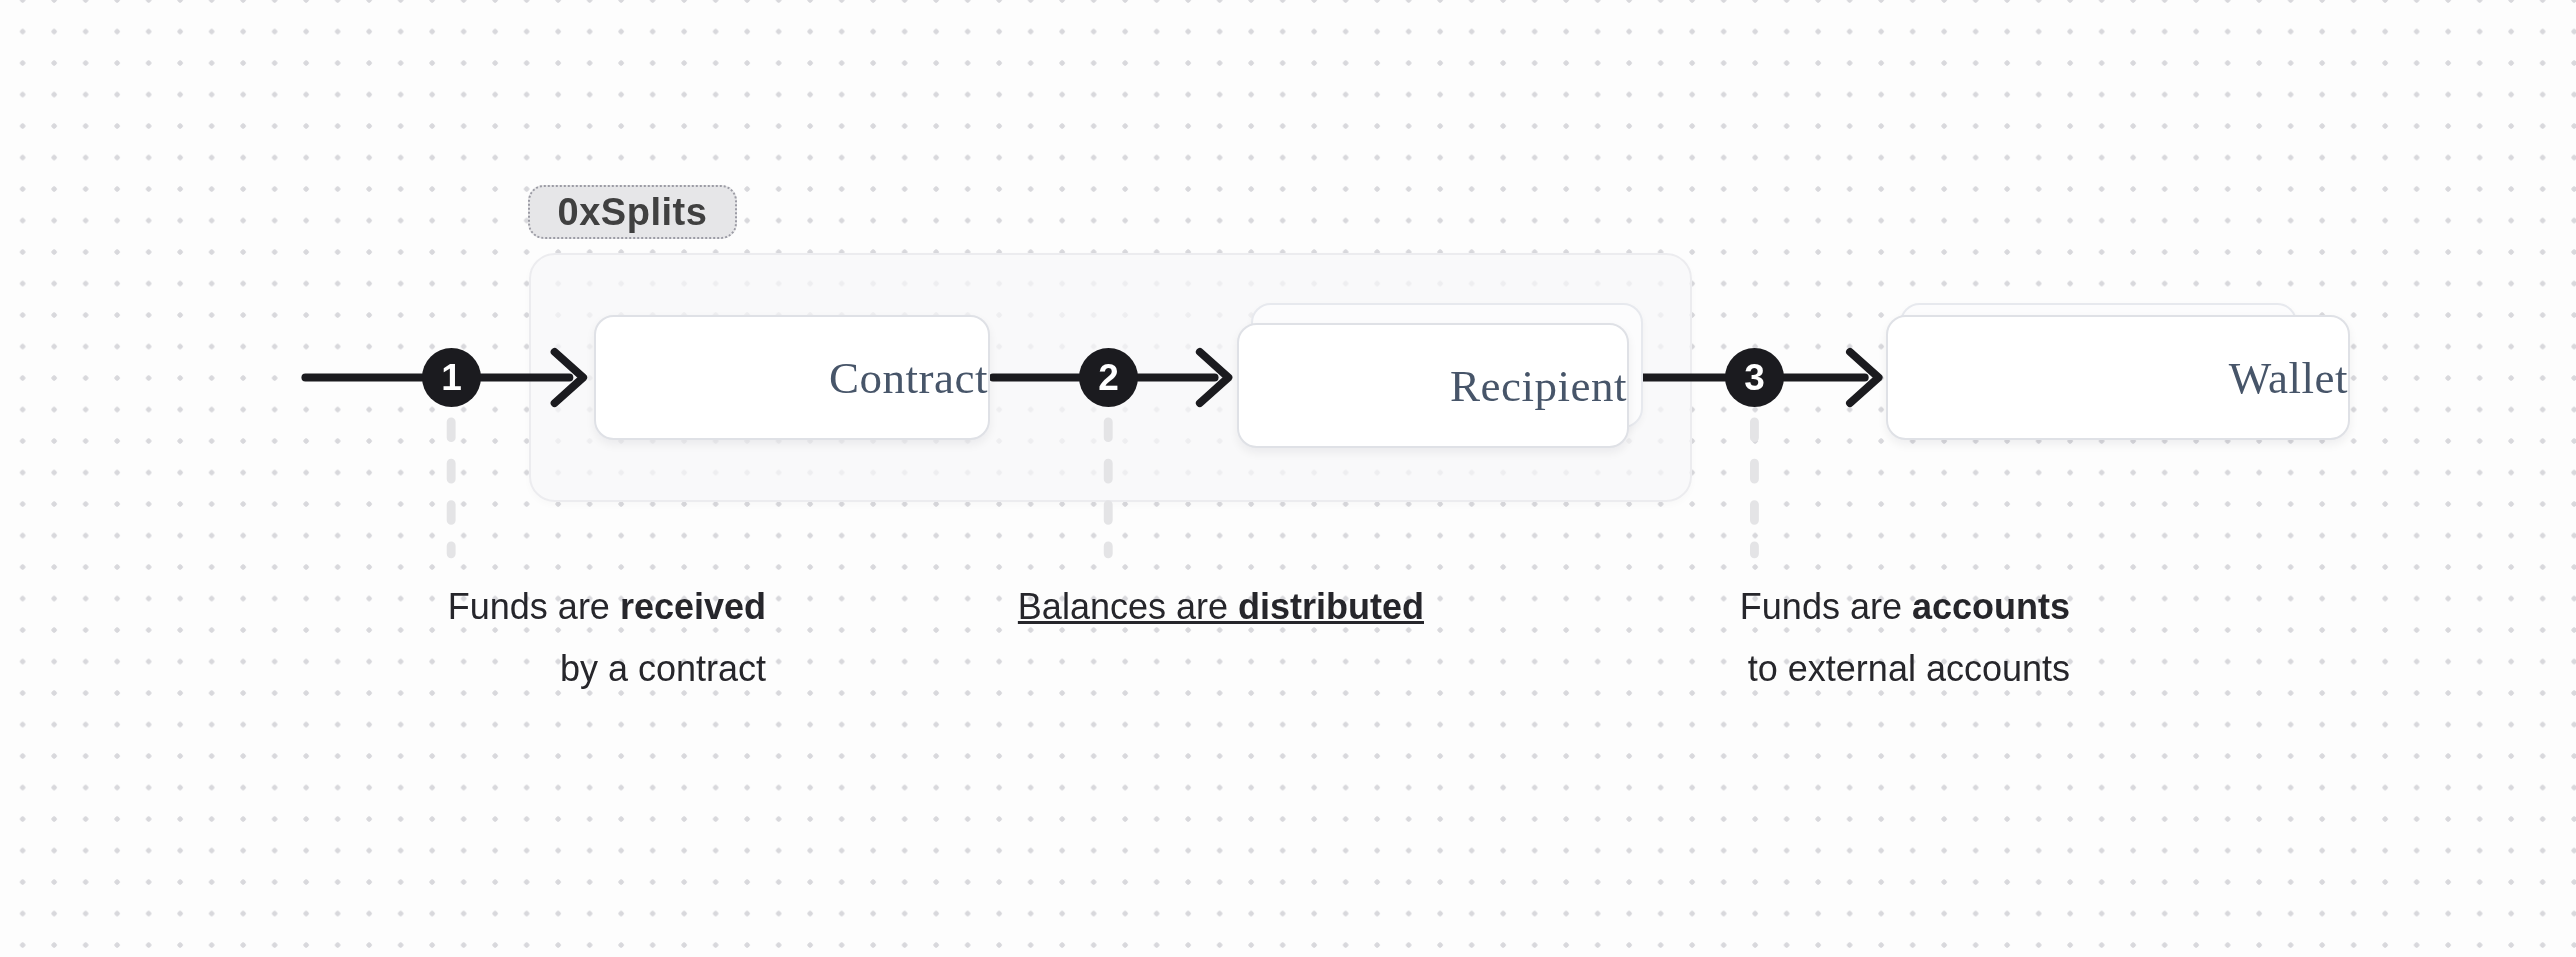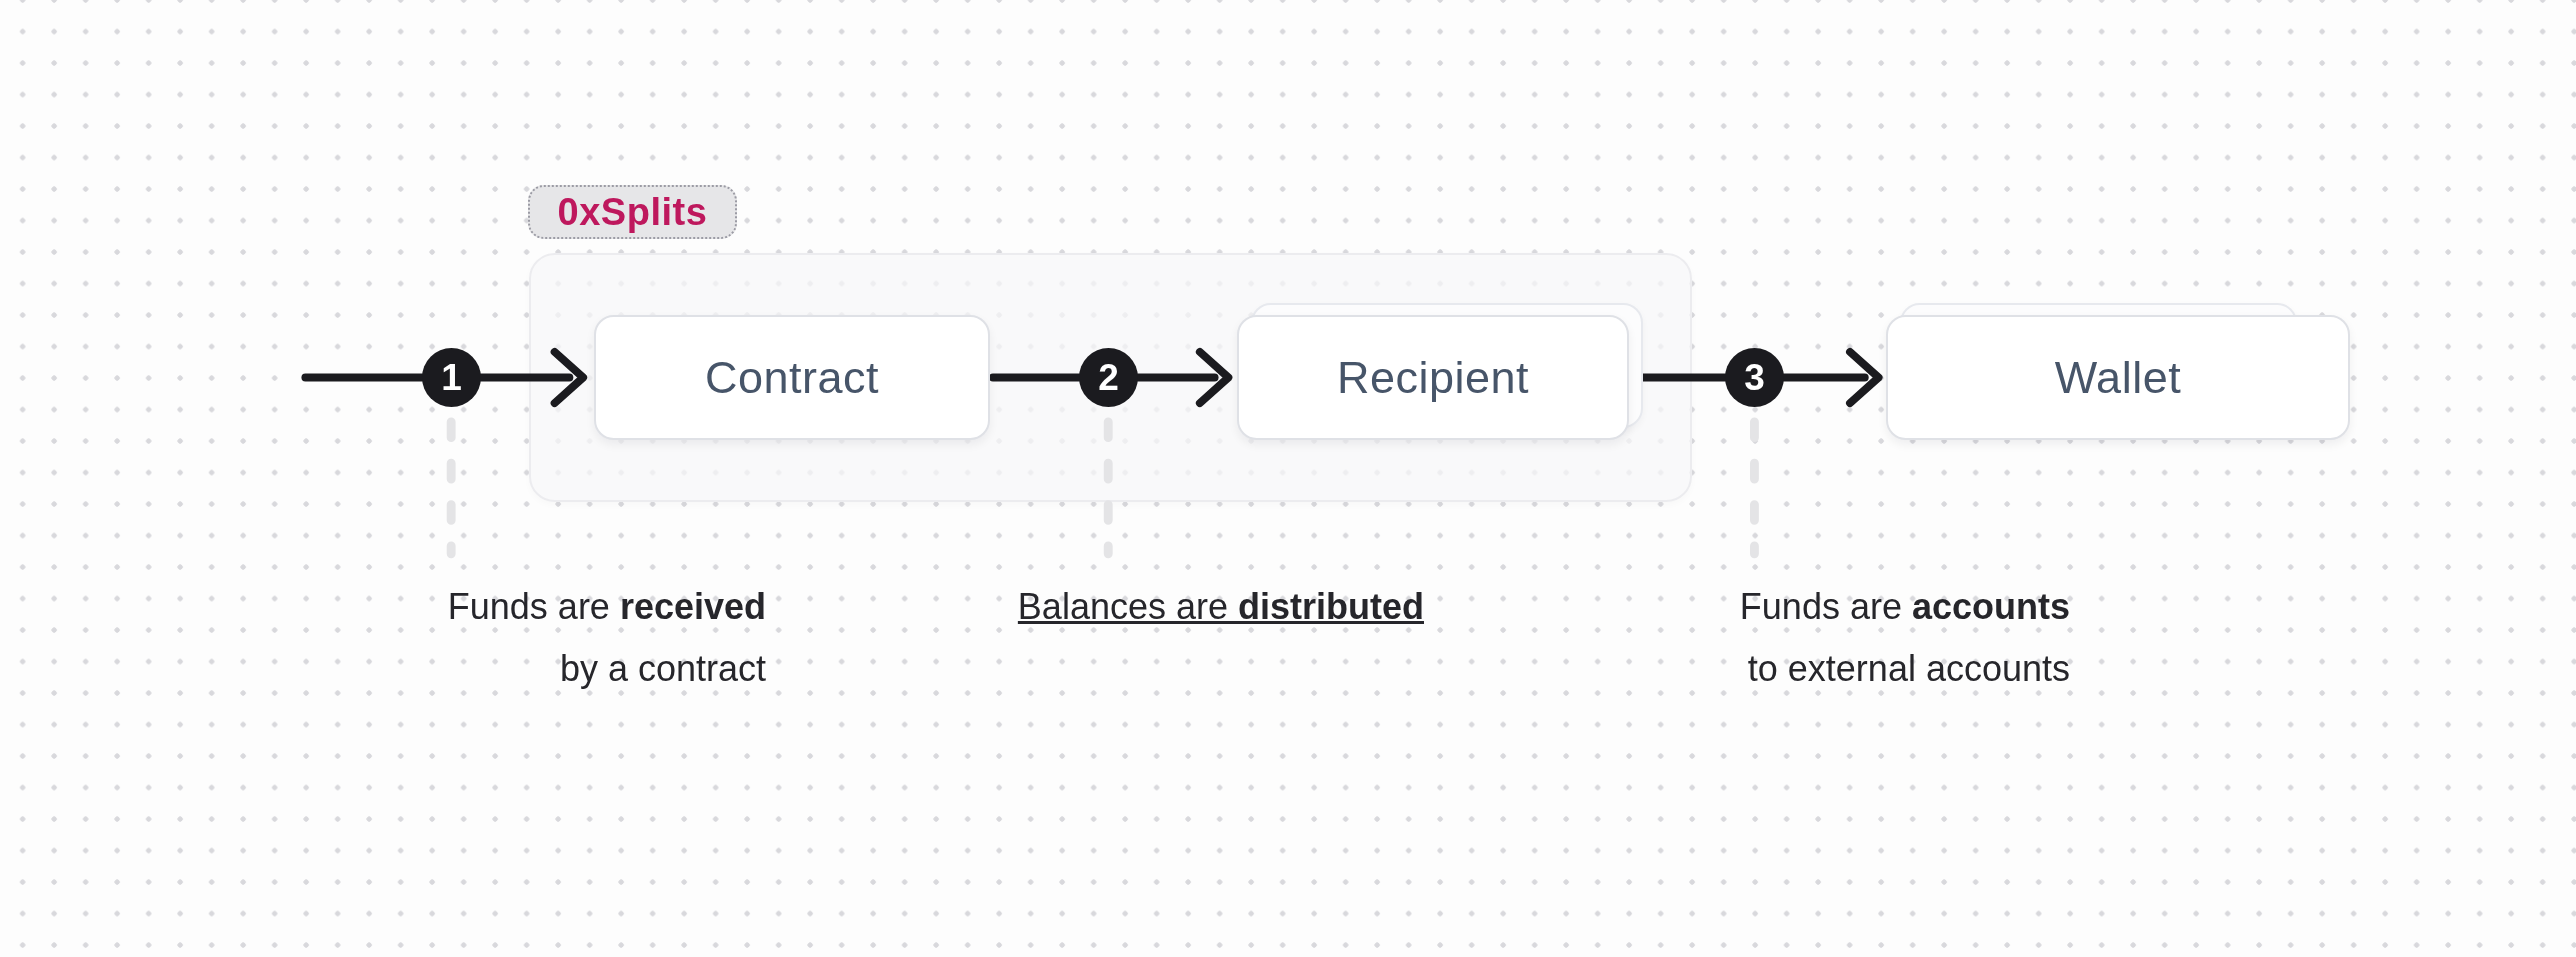--- a/index.html
+++ b/index.html
@@ -37,40 +37,41 @@
     left: 528px;
     top: 185px;
     height: 54px;
     padding: 0 27.6px;
     box-sizing: border-box;
     background: #e6e6e8;
     border: 2px dotted #9b9ba4;
     border-radius: 15.8px;
     font-size: 38px;
     font-weight: 600;
-    color: #be185d;
+    color: #404040;
     line-height: 50px;
     letter-spacing: 0.5px;
     white-space: nowrap;
   }
 
   
   .card, .card-back {
     position: absolute;
     height: 125px;
     border-radius: 19.7px;
     box-sizing: border-box;
   }
   .card {
     background: #ffffff;
     border: 2px solid #dfe1e6;
     box-shadow: 0 4.9px 9.9px rgba(15,23,42,0.06);
     display: flex;
     align-items: center;
-    justify-content: center;
+    justify-content: flex-end;
+    font-family: Liberation Serif, serif;
   }
   .card-back {
     background: #fcfcfd;
     border: 2px solid #e7e9ee;
     box-shadow: 0 3.9px 7.9px rgba(15,23,42,0.04);
   }
   .node-label {
     font-size: 45px;
     font-weight: 400;
     color: #475569;
@@ -145,21 +146,21 @@
     </g>
   </svg>
 
   <div class="card-back" style="left:1251px; top:303px; width:392px;"></div>
   <div class="card-back" style="left:1900px; top:303px; width:397px;"></div>
 
   <div class="card" style="left:594px; top:315px; width:396px;">
     <span class="node-label">Contract</span>
   </div>
 
-  <div class="card" style="left:1237px; top:315px; width:392px;">
+  <div class="card" style="left:1237px; top:323px; width:392px;">
     <span class="node-label">Recipient</span>
   </div>
 
   <div class="card" style="left:1886px; top:315px; width:464px;">
     <span class="node-label">Wallet</span>
   </div>
 
   <div class="step-circle" style="left:422px;">
     <span>1</span>
   </div>

